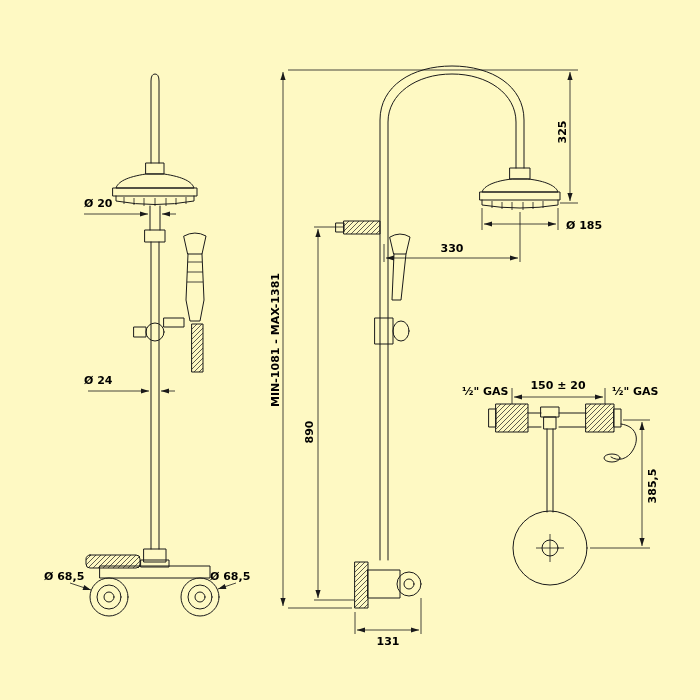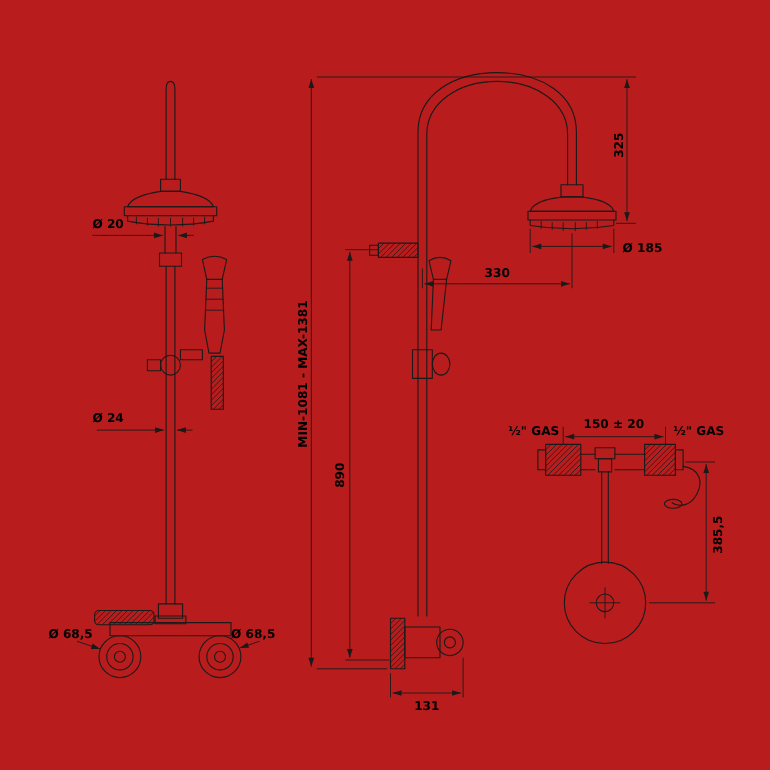--- a/index.html
+++ b/index.html
@@ -1,16 +1,16 @@
 <!DOCTYPE html>
 <html><head>
 <meta charset="utf-8">
 <style>
   html,body{margin:0;padding:0;background:#ffffff}
-  .sheet{width:700px;height:700px;background:#b91c1c;position:relative;
+  .sheet{width:700px;height:700px;background:#fef9c3;position:relative;
          font-family:"DejaVu Sans","Liberation Sans",sans-serif;overflow:hidden}
   svg{display:block}
   .s{stroke:#1a1a1a;fill:none;stroke-width:1;stroke-linecap:round;stroke-linejoin:round}
   .thin{stroke:#1a1a1a;fill:none;stroke-width:0.8;stroke-linecap:butt}
   text{fill:#000;font-size:11px;font-weight:bold;
        font-family:"DejaVu Sans","Liberation Sans",sans-serif}
 </style>
 </head>
 <body>
 

